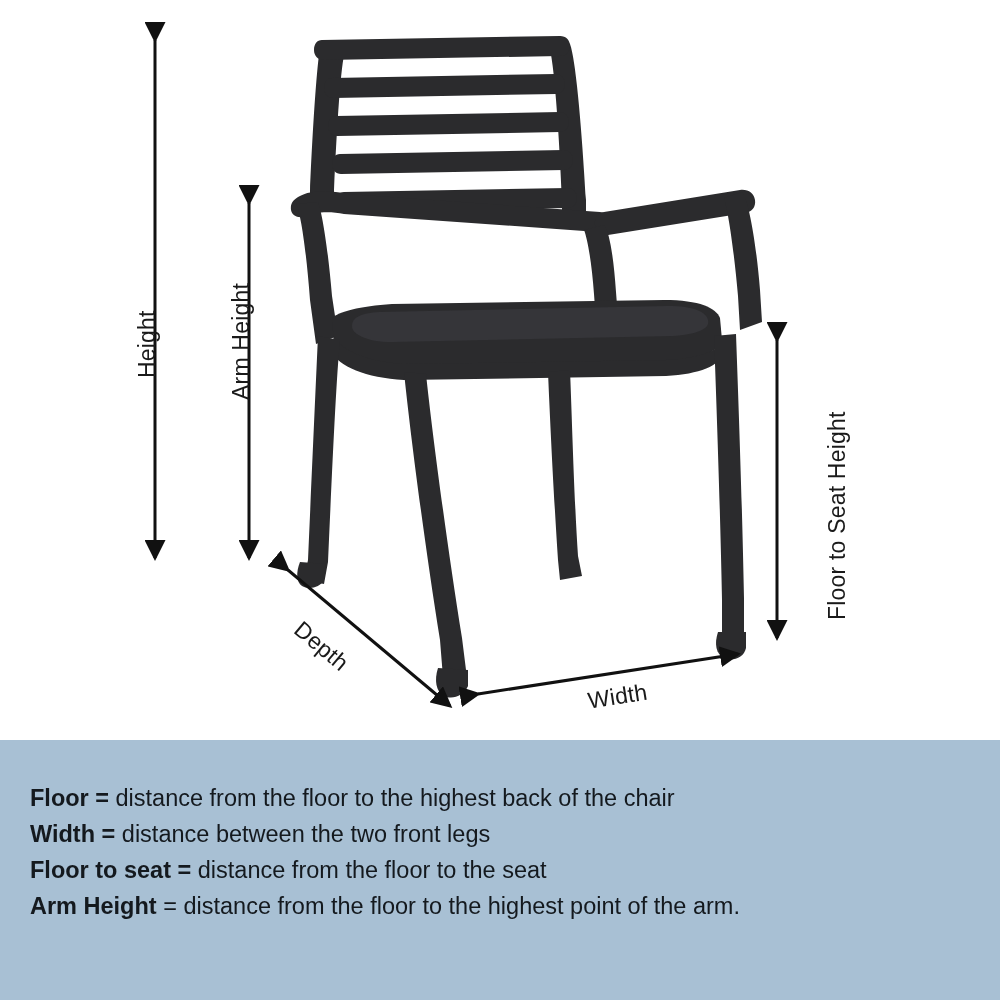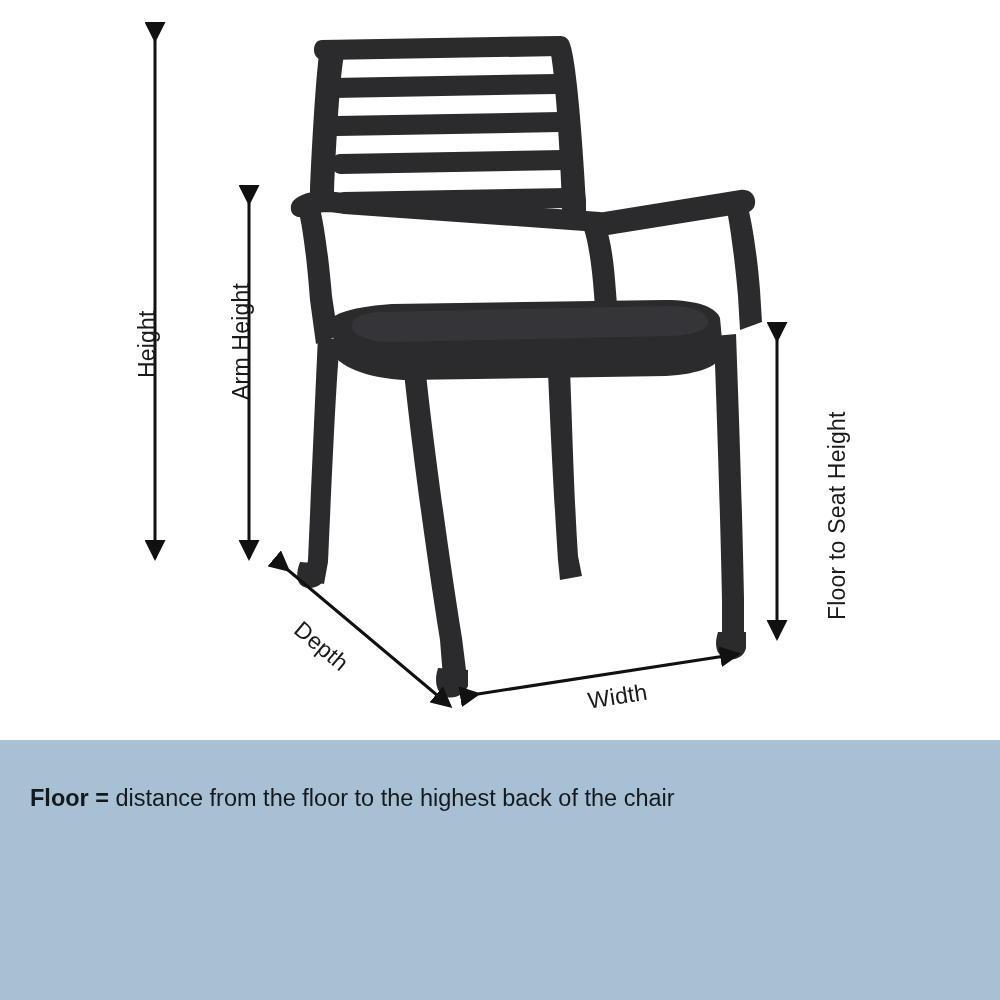--- a/index.html
+++ b/index.html
@@ -135,15 +135,24 @@
 
     <div class="dim-label" style="left:306px; top:616px; transform:rotate(40deg); transform-origin:left top;">Depth</div>
 
     <div class="dim-label" style="left:586px; top:688px; transform:rotate(-9deg); transform-origin:left top;">Width</div>
   </div>
 
   <div id="legend">
     <div class="legend-row">
       <span class="legend-term">Floor =</span><span> distance from the floor to the highest back of the chair</span>
     </div>
+    <div class="legend-row">
+      <span class="legend-term">Width =</span><span> distance between the two front legs</span>
+    </div>
+    <div class="legend-row">
+      <span class="legend-term">Floor to seat =</span><span> distance from the floor to the seat</span>
+    </div>
+    <div class="legend-row">
+      <span class="legend-term">Arm Height</span><span> = distance from the floor to the highest point of the arm.</span>
+    </div>
   </div>
 
 </div>
 
 </body></html>

